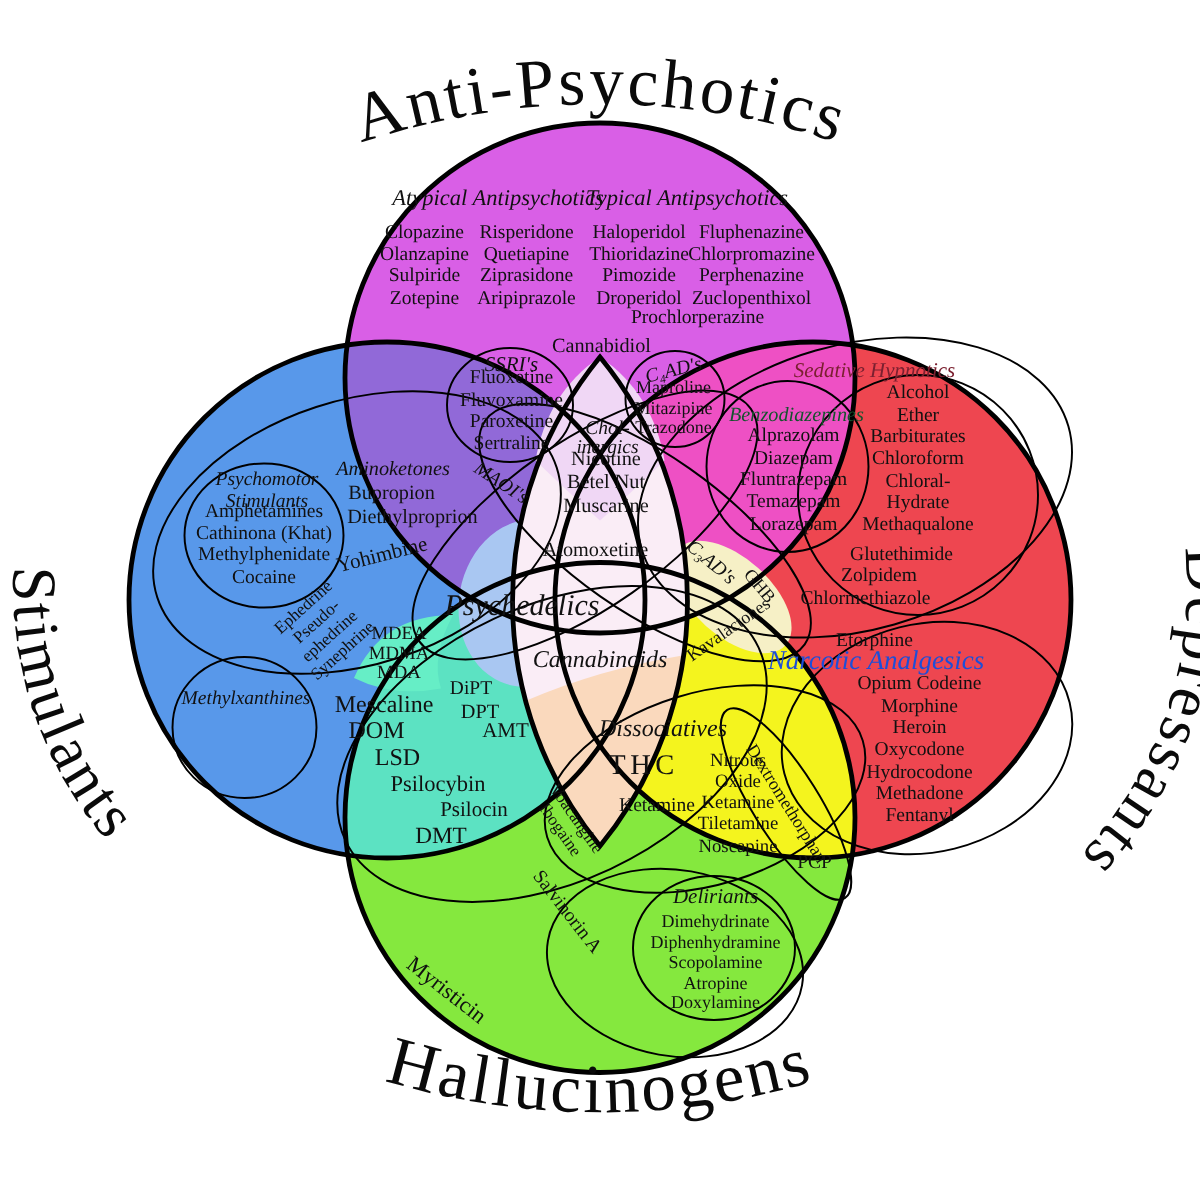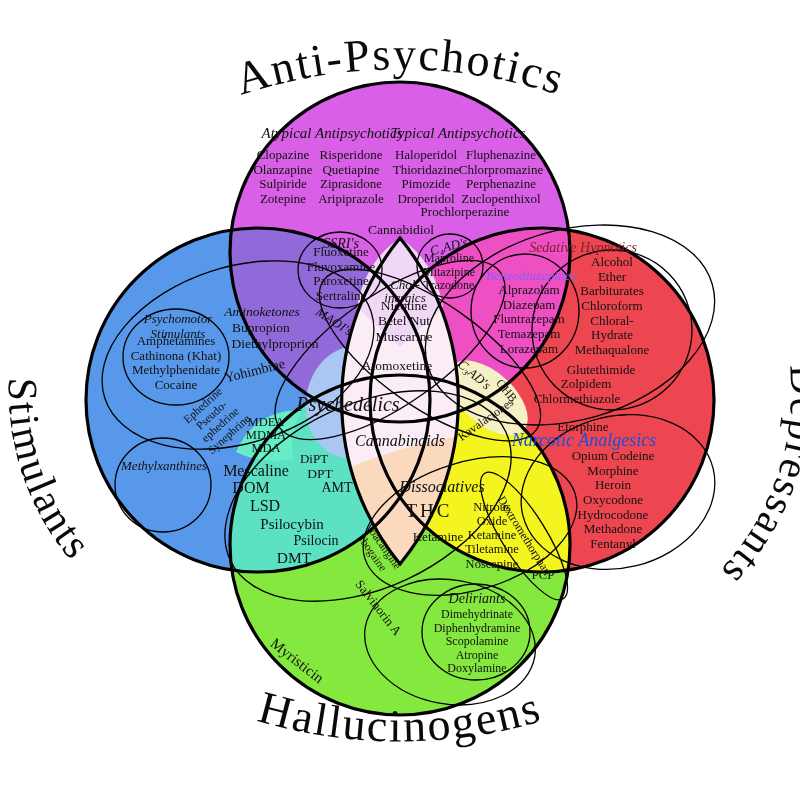--- a/index.html
+++ b/index.html
@@ -145,21 +145,21 @@
 <div class="lbl" style="left:216px;top:420px;font-size:11.5px;transform:translate(-50%,-50%) rotate(-42deg);">Ephedrine
 Pseudo-
 ephedrine
 Synephrine</div>
 <div class="lbl it" style="left:164px;top:466px;font-size:13px;">Methylxanthines</div>
 
 <div class="lbl it" style="left:449px;top:247px;font-size:13px;transform:translate(-50%,-50%) rotate(-14deg);">C₄AD's</div>
 <div class="lbl" style="left:449px;top:272px;font-size:12px;">Maproline
 Mitazipine
 Trazodone</div>
-<div class="lbl it" style="left:531px;top:276px;font-size:13.5px;color:#8b5cf6;font-style:italic;">Benzodiazepines</div>
+<div class="lbl it" style="left:531px;top:276px;font-size:13.5px;color:#14532d;font-style:italic;">Benzodiazepines</div>
 <div class="lbl" style="left:529px;top:320px;font-size:13px;">Alprazolam
 Diazepam
 Fluntrazepam
 Temazepam
 Lorazepam</div>
 
 <div class="lbl it" style="left:583px;top:248px;font-size:14px;color:#7b2030;white-space:nowrap;">Sedative Hypnotics</div>
 <div class="lbl" style="left:612px;top:306px;font-size:13px;">Alcohol
 Ether
 Barbiturates

